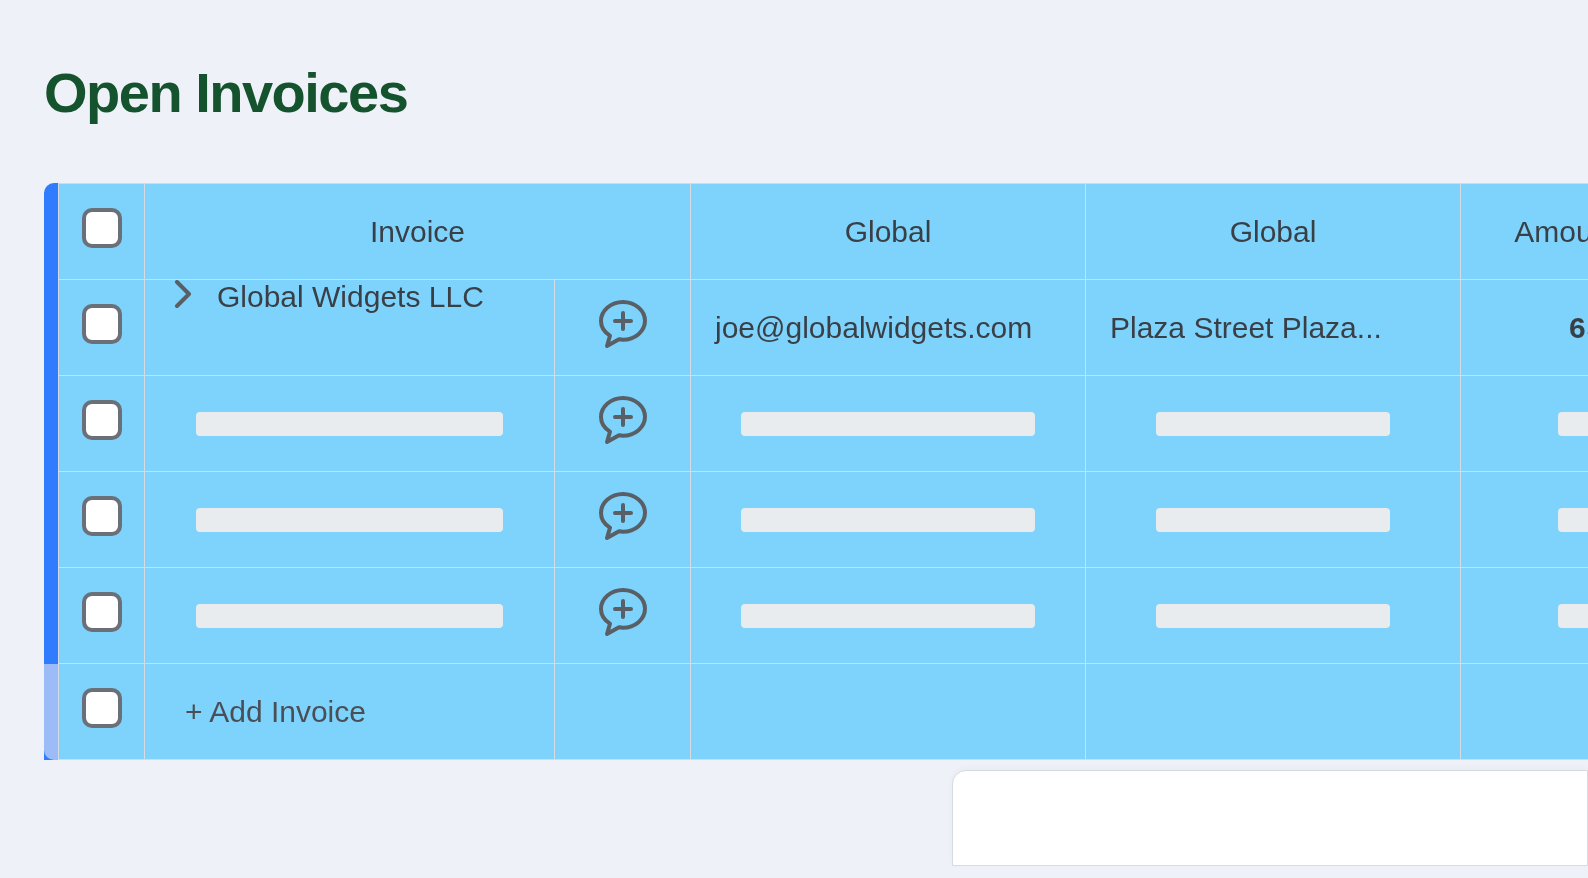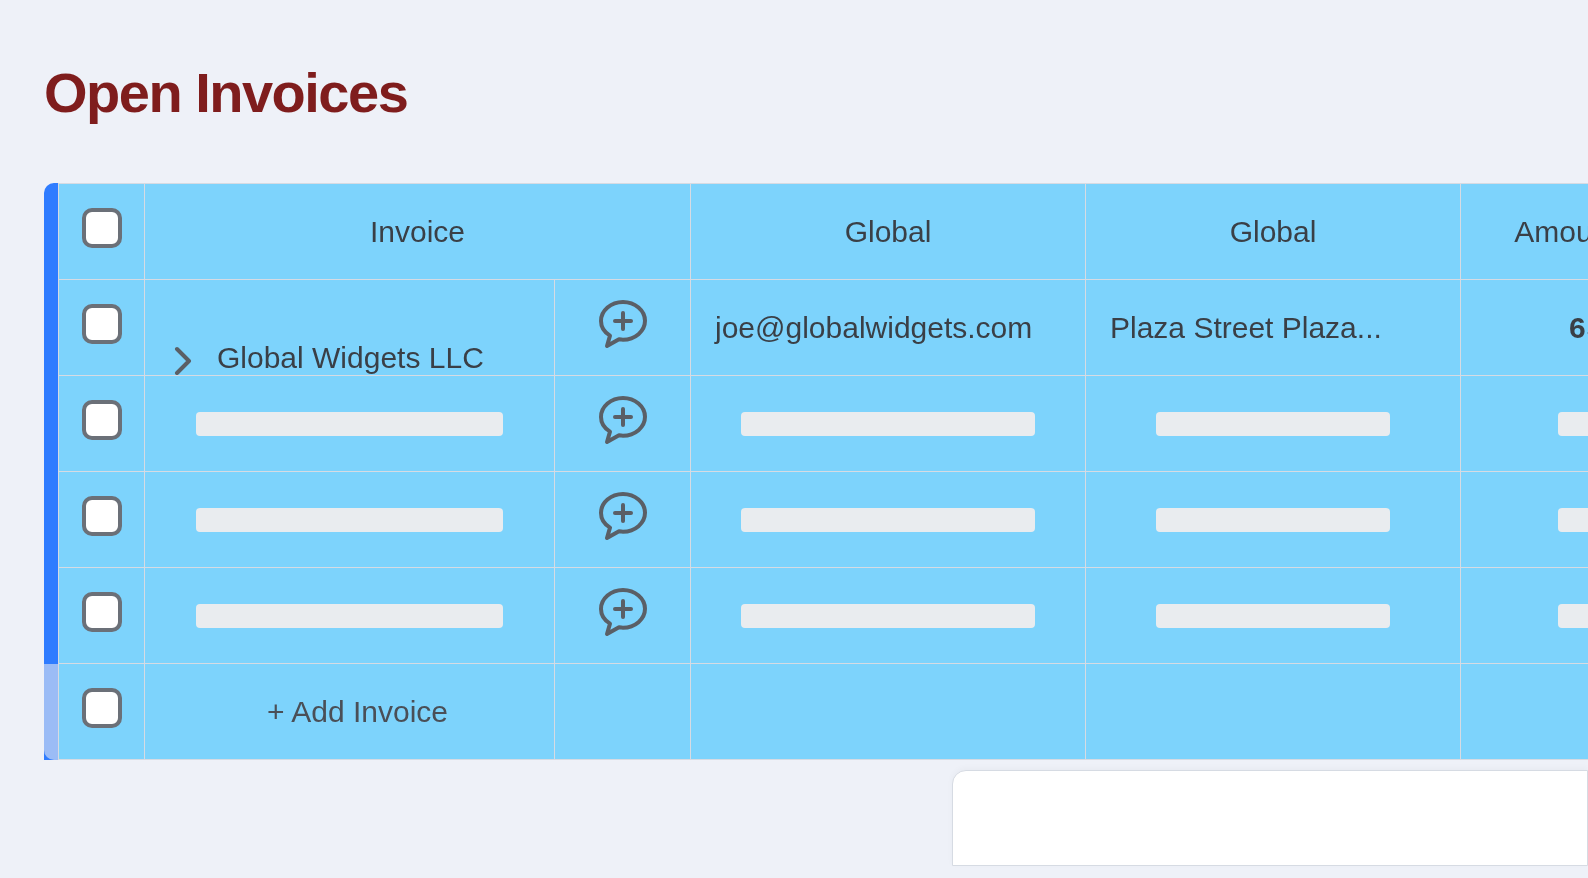--- a/index.html
+++ b/index.html
@@ -10,21 +10,21 @@
     color: #333;
     overflow: hidden;
     position: relative;
   }
 
   .container {
     padding: 60px 0 0 44px;
   }
 
   .title {
-    color: #7f1d1d;
+    color: #14532d;
     font-size: 56px;
     font-weight: 800;
     letter-spacing: -1.5px;
     margin-bottom: 58px;
   }
 
   
   .table-wrap {
     position: relative;
     border-left: 14px solid #2f7cff;
@@ -77,21 +77,21 @@
     width: 40px;
     height: 40px;
     border: 4px solid #6b7078;
     border-radius: 10px;
     background: #fff;
     cursor: pointer;
   }
 
   .invoice-cell {
     display: flex;
-    align-items: flex-end;
+    align-items: flex-start;
     gap: 20px;
     height: 100%;
   }
   .chevron {
     display: inline-flex;
     align-items: center;
     justify-content: center;
     width: 28px;
     height: 28px;
     cursor: pointer;
@@ -115,21 +115,21 @@
     margin: 0 auto;
   }
   .placeholder.w85 { width: 85%; }
   .placeholder.w72 { width: 72%; }
   .placeholder.short { width: 60px; margin-left: auto; margin-right: 4px; }
 
   .add-row td {
     font-size: 30px;
     color: #4a4f57;
   }
-  .add-row .add-label { padding-left: 40px; cursor: pointer; text-align: center; }
+  .add-row .add-label { padding-left: 40px; cursor: pointer; }
 
   
   .floating-box {
     position: absolute;
     left: 952px;
     top: 770px;
     width: 636px;
     height: 96px;
     background: #fff;
     border: 1px solid #d6dbe3;

